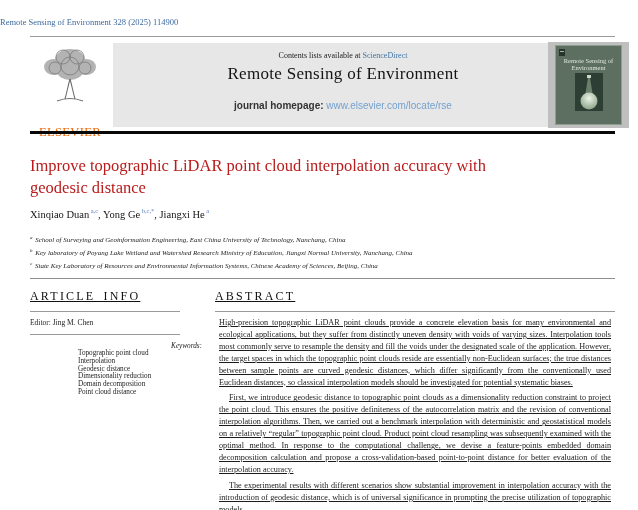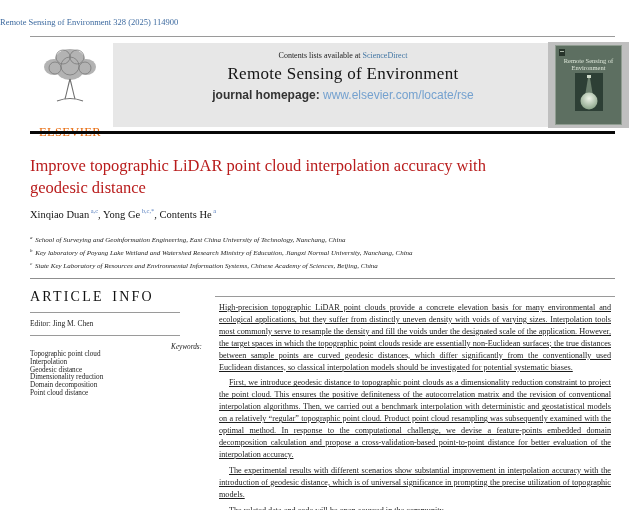--- a/index.html
+++ b/index.html
@@ -25,21 +25,21 @@
   .logo-word { font-size:12.5px; letter-spacing:0.4px; color:#e8690b; margin-top:18px; }
 
   .banner {
     position:absolute; left:113px; top:43px; width:460px; height:84px;
     background:#e7e7e7; text-align:center;
   }
   .contents-line { padding-top:8px; font-size:8px; color:#222; }
   .sd-link { color:#4175a3; cursor:pointer; text-decoration:none; }
   .journal-title { margin-top:4px; font-size:17px; letter-spacing:0.3px; color:#141414; }
   .homepage-line {
-    margin-top:4px; font-size:12px; color:#333;
+    margin-top:16px; font-size:10px; color:#333;
     font-family:"Liberation Sans","DejaVu Sans",sans-serif; font-weight:bold;
   }
   .hp-url { color:#74a1cf; font-weight:normal; cursor:pointer; text-decoration:none; }
 
   .cover {
     position:absolute; left:548px; top:42px; width:81px; height:86px;
     background:#bfbfbf; box-sizing:border-box; padding:3px 7px;
   }
   .cover-green {
     width:100%; height:100%; background:#5d6f61; position:relative;
@@ -66,25 +66,25 @@
     position:absolute; left:30px; top:233px; width:585px;
     font-size:7px; font-style:italic; line-height:9.8px; color:#242424;
   }
   .affils sup { font-size:5px; margin-right:1px; }
 
   .mid-rule { position:absolute; top:278px; left:30px; width:585px; height:1px; background:#8f8f8f; }
 
   
   .col-left { position:absolute; left:30px; top:289px; width:172px; }
   .col-right { position:absolute; left:215px; top:289px; width:400px; }
-  .sec-head { font-size:14px; letter-spacing:2.2px; word-spacing:3px; color:#111; }
+  .sec-head { font-size:12px; letter-spacing:2.2px; word-spacing:3px; color:#111;text-decoration:underline; }
   .mini-rule { width:150px; height:1px; background:#9a9a9a; margin-top:7px; }
   .editor { margin-top:6px; font-size:7.5px; color:#222; }
   .kw-label { margin-top:7px; font-size:7.2px; font-style:italic; color:#222;text-align:right; }
-  .kw { font-size:7.2px; line-height:7.8px; color:#222; }
+  .kw { font-size:7.2px; line-height:7.8px; color:#222;margin-left:48px; }
   .kw:first-of-type { margin-top:1px; }
 
   .abs-rule { width:100%; height:1px; background:#9a9a9a; margin-top:7px; }
   .col-right p {
     margin:4px; font-size:8.2px; line-height:11.9px; text-align:justify; color:#1c1c1c;text-decoration:underline;
   }
   .col-right p.p-first { margin-top:5px; }
   .col-right p.p-indent { text-indent:10px; }
 </style>
 </head>
@@ -146,21 +146,21 @@
       <circle cx="14" cy="28" r="8.5" fill="url(#sph)"></circle>
     </svg>
   </div>
 </div>
 
 <div class="rule-thick"></div>
 
 <h1 class="art-title">Improve topographic LiDAR point cloud interpolation accuracy with geodesic distance</h1>
 
 <div class="authors">
-  <span><span>Xinqiao Duan</span><sup>a,c</sup><span>, </span></span><span><span>Yong Ge</span><sup>b,c,*</sup><span>, </span></span><span><span>Contents He</span><sup>a</sup></span>
+  <span><span>Xinqiao Duan</span><sup>a,c</sup><span>, </span></span><span><span>Yong Ge</span><sup>b,c,*</sup><span>, </span></span><span><span>Jiangxi He</span><sup>a</sup></span>
 </div>
 
 <div class="affils">
   <div class="affil"><sup>a</sup> <span>School of Surveying and Geoinformation Engineering, East China University of Technology, Nanchang, China</span></div>
   <div class="affil"><sup>b</sup> <span>Key laboratory of Poyang Lake Wetland and Watershed Research Ministry of Education, Jiangxi Normal University, Nanchang, China</span></div>
   <div class="affil"><sup>c</sup> <span>State Key Laboratory of Resources and Environmental Information Systems, Chinese Academy of Sciences, Beijing, China</span></div>
 </div>
 
 <div class="mid-rule"></div>
 
@@ -172,18 +172,19 @@
   <div class="kw-label">Keywords:</div>
   <div class="kw">Topographic point cloud</div>
   <div class="kw">Interpolation</div>
   <div class="kw">Geodesic distance</div>
   <div class="kw">Dimensionality reduction</div>
   <div class="kw">Domain decomposition</div>
   <div class="kw">Point cloud distance</div>
 </div>
 
 <div class="col-right">
+  <div class="sec-head">ABSTRACT</div>
   <div class="abs-rule"></div>
   <p class="p-first">High-precision topographic LiDAR point clouds provide a concrete elevation basis for many environmental and ecological applications, but they suffer from distinctly uneven density with voids of varying sizes. Interpolation tools most commonly serve to resample the density and fill the voids under the designated scale of the application. However, the target spaces in which the topographic point clouds reside are essentially non-Euclidean surfaces; the true distances between sample points are curved geodesic distances, which differ significantly from the conventionally used Euclidean distances, so classical interpolation models should be investigated for potential systematic biases.</p>
   <p class="p-indent">First, we introduce geodesic distance to topographic point clouds as a dimensionality reduction constraint to project the point cloud. This ensures the positive definiteness of the autocorrelation matrix and the revision of conventional interpolation algorithms. Then, we carried out a benchmark interpolation with deterministic and geostatistical models on a relatively “regular” topographic point cloud. Product point cloud resampling was subsequently examined with the optimal method. In response to the computational challenge, we devise a feature-points embedded domain decomposition calculation and propose a cross-validation-based point-to-point distance for better evaluation of the interpolation accuracy.</p>
   <p class="p-indent">The experimental results with different scenarios show substantial improvement in interpolation accuracy with the introduction of geodesic distance, which is of universal significance in prompting the precise utilization of topographic models.</p>
   <p class="p-indent">The related data and code will be open-sourced in the community.</p>
 </div>
 
 </body></html>

